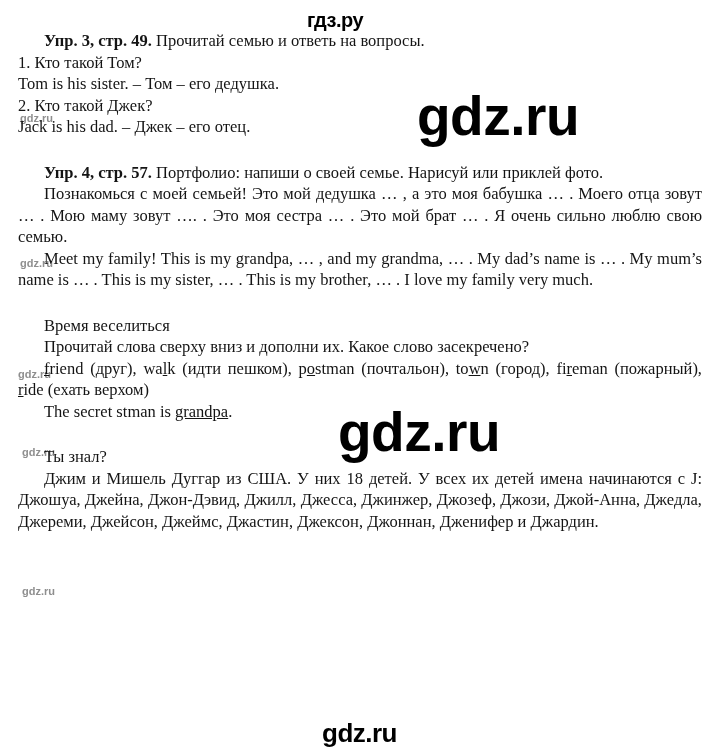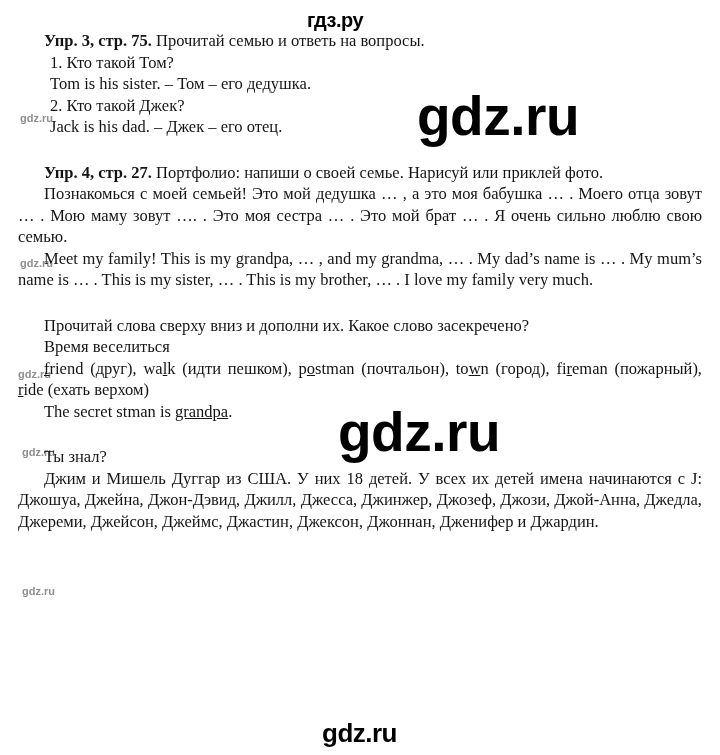--- a/index.html
+++ b/index.html
@@ -60,21 +60,21 @@
   p {
     margin: 0;
     font-size: 16.5px;
     line-height: 21.5px;
     text-align: justify;
     text-indent: 26px;
     -webkit-hyphens: none;
     hyphens: none;
   }
   p.noindent { text-indent: 0; }
-  p.lastline { text-align: left; margin-left: 32px; }
+  p.lastline { text-align: left; }
   .spacer-lg { height: 24px; }
   b { font-weight: bold; }
   u { text-decoration: underline; text-underline-offset: 1px; }
 </style>
 </head>
 <body>
 
 <div id="page">
 
   <span class="wm-small" style="top:112px; left:20px;">gdz.ru</span>
@@ -83,36 +83,36 @@
   <span class="wm-small" style="top:446px; left:22px;">gdz.ru</span>
   <span class="wm-small" style="top:585px; left:22px;">gdz.ru</span>
 
   <span class="wm wm-top">гдз.ру</span>
   <span class="wm wm-mid1">gdz.ru</span>
   <span class="wm wm-mid2">gdz.ru</span>
   <span class="wm wm-bottom">gdz.ru</span>
 
   <div class="content">
 
-    <p><b>Упр. 3, стр. 75.</b><span> Прочитай семью и ответь на вопросы.</span></p>
+    <p><b>Упр. 3, стр. 49.</b><span> Прочитай семью и ответь на вопросы.</span></p>
     <p class="noindent lastline">1. Кто такой Том?</p>
     <p class="noindent lastline">Tom is his sister. – Том – его дедушка.</p>
     <p class="noindent lastline">2. Кто такой Джек?</p>
     <p class="noindent lastline">Jack is his dad. – Джек – его отец.</p>
 
     <div class="spacer-lg"></div>
 
-    <p><b>Упр. 4, стр. 27.</b><span> Портфолио: напиши о своей семье. Нарисуй или приклей фото.</span></p>
+    <p><b>Упр. 4, стр. 57.</b><span> Портфолио: напиши о своей семье. Нарисуй или приклей фото.</span></p>
     <p>Познакомься с моей семьей! Это мой дедушка … , а это моя бабушка … . Моего отца зовут … . Мою маму зовут …. . Это моя сестра … . Это мой брат … . Я очень сильно люблю свою семью.</p>
     <p>Meet my family! This is my grandpa, … , and my grandma, … . My dad’s name is … . My mum’s name is … . This is my sister, … . This is my brother, … . I love my family very much.</p>
 
     <div class="spacer-lg"></div>
 
+    <p>Время веселиться</p>
     <p>Прочитай слова сверху вниз и дополни их. Какое слово засекречено?</p>
-    <p>Время веселиться</p>
     <p id="fun-word-list"><span><u>f</u><span>riend</span><span> (друг), </span></span><span><span>wa</span><u>l</u><span>k</span><span> (идти пешком), </span></span><span><span>p</span><u>o</u><span>stman</span><span> (почтальон), </span></span><span><span>to</span><u>w</u><span>n</span><span> (город), </span></span><span><span>fi</span><u>r</u><span>eman</span><span> (пожарный), </span></span><span><u>r</u><span>ide</span><span> (ехать верхом)</span></span></p>
     <p><span>The secret stman is </span><u>grandpa</u><span>.</span></p>
 
     <div class="spacer-lg"></div>
 
     <p>Ты знал?</p>
     <p>Джим и Мишель Дуггар из США. У них 18 детей. У всех их детей имена начинаются с J: Джошуа, Джейна, Джон-Дэвид, Джилл, Джесса, Джинжер, Джозеф, Джози, Джой-Анна, Джедла, Джереми, Джейсон, Джеймс, Джастин, Джексон, Джоннан, Дженифер и Джардин.</p>
 
   </div>
 </div>

